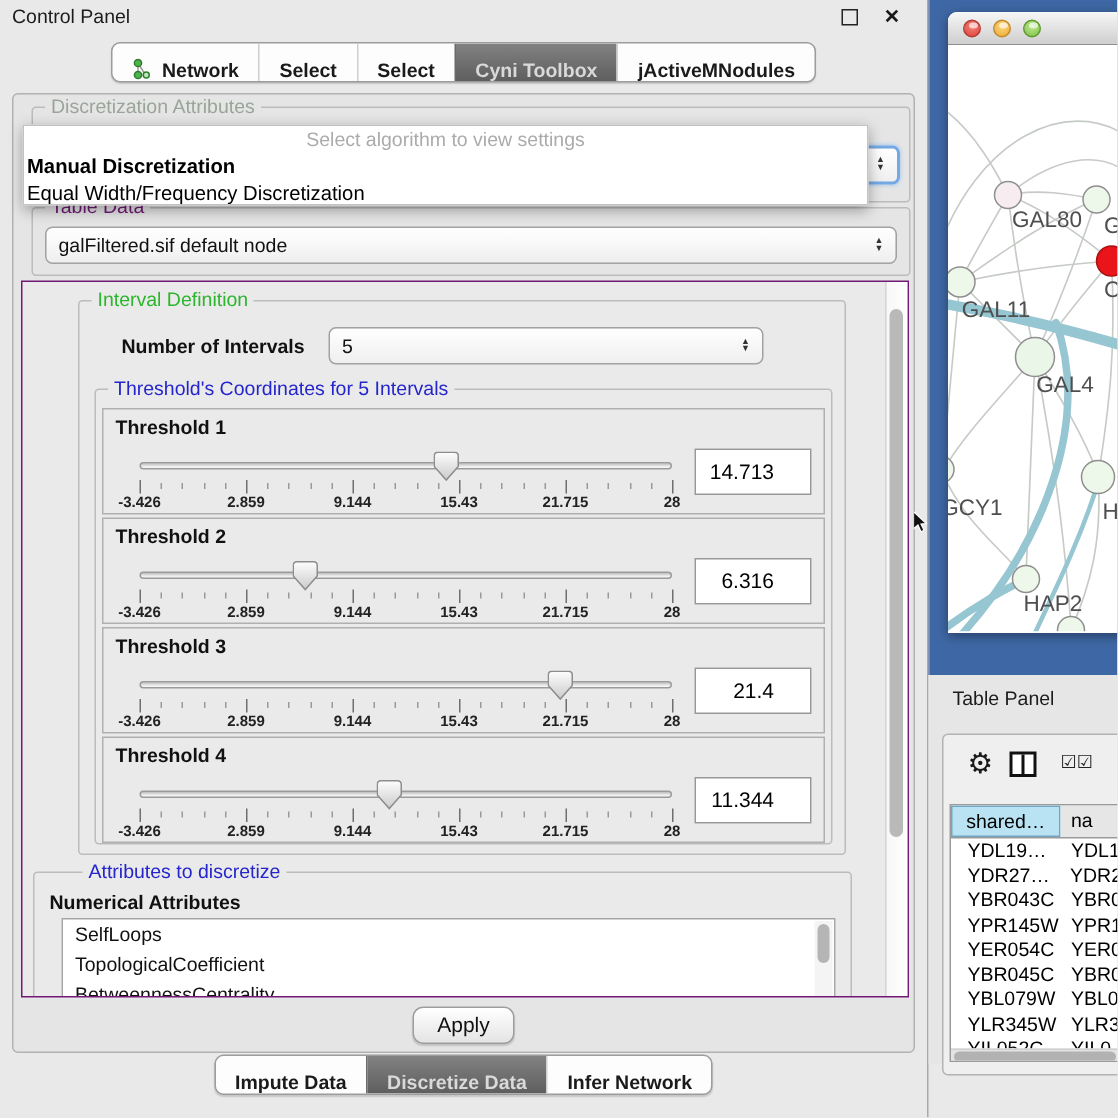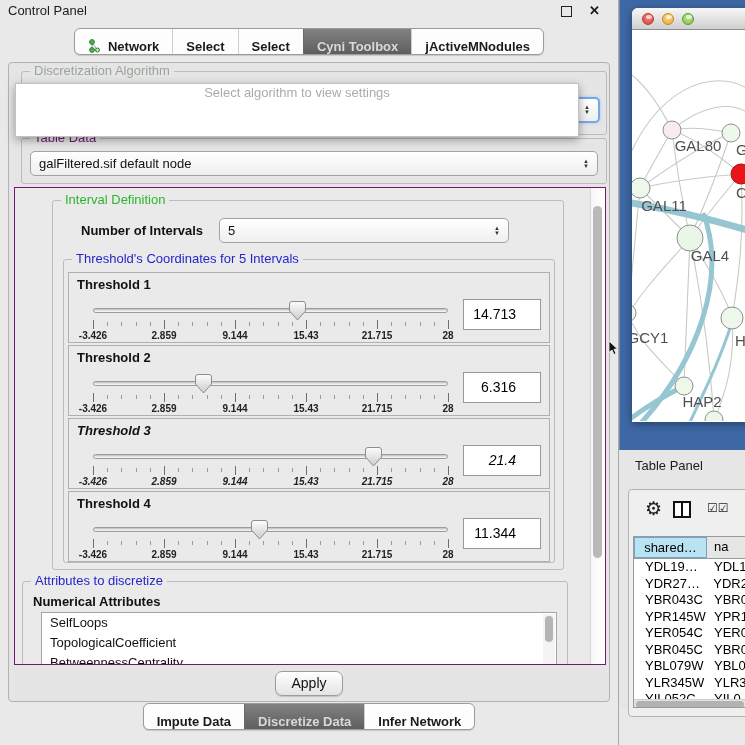--- a/index.html
+++ b/index.html
@@ -146,31 +146,35 @@
           </div>
           <div class="tab">
             <span>jActiveMNodules</span>
           </div>
         </div>
     </div>
 
     <div class="outer">
 
       <div class="grp" style="left:12px; top:8px; width:586px; height:64px;">
-        <span class="grp-label" style="color:#9aa59a;">Discretization Algorithm</span>
+        <span class="grp-label" style="color:#9aa59a;">Discretization Attributes</span>
         <div class="combo combo-focus" style="left:328px; top:25px; width:250px; height:26px;">
           <span class="arrows">
               <span>▲</span>
               <span>▼</span>
             </span>
         </div>
       </div>
 
       <div class="popup">
         <div class="popup-placeholder">Select algorithm to view settings</div>
+        <div id="popup-options">
+            <div class="popup-option bold">Manual Discretization</div>
+            <div class="popup-option">Equal Width/Frequency Discretization</div>
+          </div>
       </div>
 
       <div class="grp" style="left:12px; top:75px; width:586px; height:46px;">
         <span class="grp-label">Table Data</span>
         <div class="combo" style="left:8px; top:12px; width:568px; height:25px;">
           <span>galFiltered.sif default node</span>
           <span class="arrows">
               <span>▲</span>
               <span>▼</span>
             </span>
@@ -286,21 +290,21 @@
                       <span class="ticklabel" style="left: 0%;">-3.426</span>
                       <span class="ticklabel" style="left: 20%;">2.859</span>
                       <span class="ticklabel" style="left: 40%;">9.144</span>
                       <span class="ticklabel" style="left: 60%;">15.43</span>
                       <span class="ticklabel" style="left: 80%;">21.715</span>
                       <span class="ticklabel" style="left: 100%;">28</span>
                     </div>
                   </div>
                   <div class="valuebox">6.316</div>
                 </div>
-                <div class="threshold-panel" style="top: 158px; font-style: italic;">
+                <div class="threshold-panel" style="top: 158px;">
                   <span class="threshold-label">Threshold 3</span>
                   <div class="slider">
                     <div class="track"></div>
                     <div class="thumb" style="left: 271.944px;">
                       <svg class="thumb" width="17" height="20" viewBox="0 0 17 20">
                         <path d="M3 0.5 H14 Q16.5 0.5 16.5 3 V10 L8.5 19 L0.5 10 V3 Q0.5 0.5 3 0.5 Z" fill="url(#thumbGrad)" stroke="#8d8d8d"></path>
                       </svg>
                     </div>
                     <div class="ticks">
                       <div class="tick major" style="left: 0%;"></div>
@@ -387,21 +391,21 @@
                       <span class="ticklabel" style="left: 100%;">28</span>
                     </div>
                   </div>
                   <div class="valuebox">11.344</div>
                 </div>
               </div>
           </div>
         </div>
 
         <div class="grp" style="left:7px; top:393px; width:546px; height:120px; background:#eaeaea;">
-          <span class="grp-label blue" style="background:#eaeaea;">Attributes to discretize</span>
+          <span class="grp-label blue" style="background:#eaeaea;margin-left:24px;">Attributes to discretize</span>
           <span style="position:absolute; left:10px; top:12px; font-size:13px; font-weight:bold; color:#111;">Numerical Attributes</span>
           <div class="listbox" style="left:18px; top:30px; width:516px; height:72px;">
             <div id="attr-items">
                 <div class="listitem">SelfLoops</div>
                 <div class="listitem">TopologicalCoefficient</div>
                 <div class="listitem">BetweennessCentrality</div>
               </div>
             <div class="list-vscroll">
                 <div class="thumbv"></div>
               </div>

